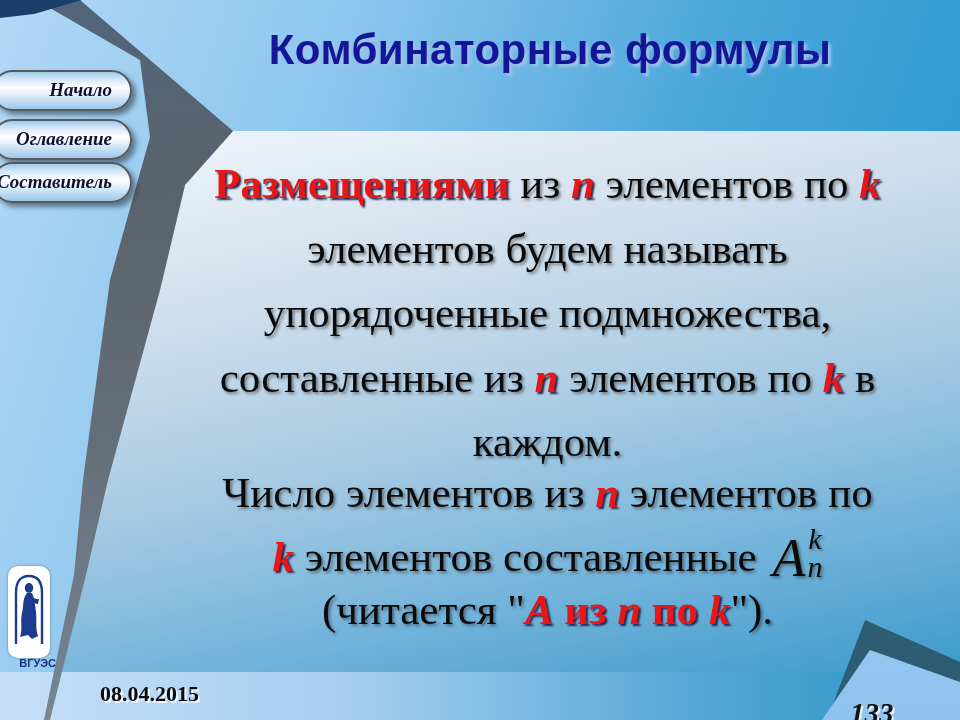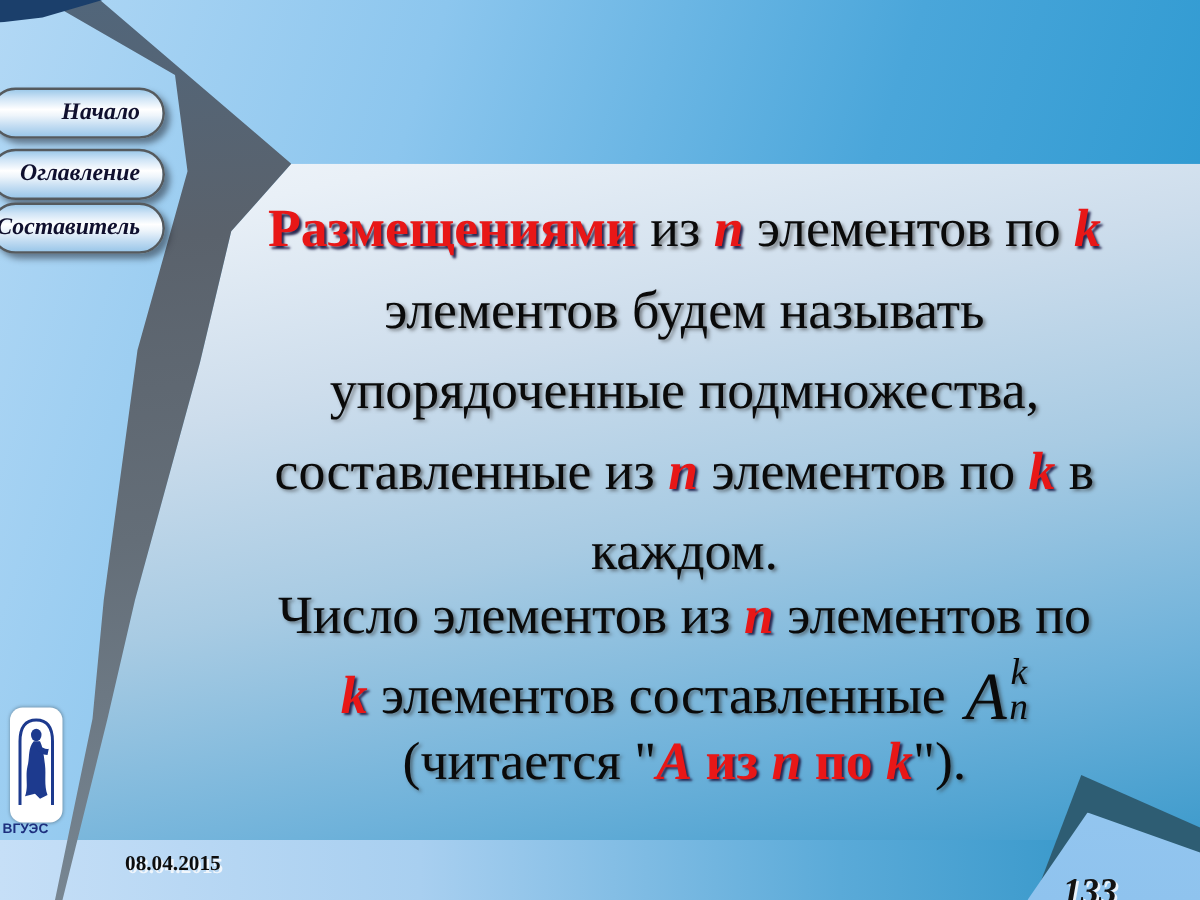--- a/index.html
+++ b/index.html
@@ -45,41 +45,42 @@
   .content .p3{margin-top:-12px}
   .seg-red-bold{color:#e81717;font-weight:bold;text-shadow:2px 2px 2px #26264f;text-align:center;}
   .seg-red-bold-italic{color:#e81717;font-weight:bold;font-style:italic;text-shadow:2px 2px 2px #26264f;}
   .seg-formula{display:inline-flex;align-items:flex-start;margin-left:16px;vertical-align:middle;line-height:1;}
   .f-base{font-size:54px;font-style:italic;line-height:.95;}
   .f-scripts{display:inline-flex;flex-direction:column;margin-left:2px;
     font-size:30px;font-style:italic;line-height:.95;transform:translateY(-8px);}
   
   .logo-box{position:absolute;left:8px;top:566px;width:42px;height:92px;background:#fff;
     border-radius:10px;box-shadow:0 0 3px rgba(0,0,0,.35);}
-  .logo-caption{position:absolute;left:2px;top:657px;width:54px;text-align:left;
+  .logo-caption{position:absolute;left:2px;top:657px;width:54px;text-align:right;
     font-family:"Liberation Sans",sans-serif;font-size:11px;font-weight:bold;color:#1d2f7e;}
   
-  .date{position:absolute;left:100px;top:681px;font-size:17px;font-weight:bold;
+  .date{position:absolute;left:100px;top:681px;font-size:22px;font-weight:bold;
     color:#0d0d0d;text-shadow:2px 2px 0 #f0f6fc;}
   .page-num{position:absolute;left:850px;top:672px;font-size:29px;font-weight:bold;
     font-style:italic;color:#131313;text-shadow:2px 2px 0 #e9f2fb;margin-top:25px;}
 </style>
 </head>
 <body>
 
 <div id="slide">
 
   <div class="bg-base"></div>
   <div class="bottom-strip"></div>
   <div class="paper"></div>
   <div class="fold"></div>
   <div class="corner-navy"></div>
   <div class="tri-dark"></div>
   <div class="tri-light"></div>
 
+  <div class="title">Комбинаторные формулы</div>
 
   <div class="nav-btn b1">Начало</div>
   <div class="nav-btn b2">Оглавление</div>
   <div class="nav-btn b3">Составитель</div>
 
   <div class="content">
     <p class="p1"><span class="seg seg-red-bold">Размещениями</span><span class="seg seg-plain"> из </span><span class="seg seg-red-bold-italic">n</span><span class="seg seg-plain"> элементов по </span><span class="seg seg-red-bold-italic">k</span><br><span class="seg seg-plain">элементов будем называть</span><br><span class="seg seg-plain">упорядоченные подмножества,</span><br><span class="seg seg-plain">составленные из </span><span class="seg seg-red-bold-italic">n</span><span class="seg seg-plain"> элементов по </span><span class="seg seg-red-bold-italic">k</span><span class="seg seg-plain"> в</span><br><span class="seg seg-plain">каждом.</span></p>
     <p class="p2"><span class="seg seg-plain">Число элементов из </span><span class="seg seg-red-bold-italic">n</span><span class="seg seg-plain"> элементов по</span><br><span class="seg seg-red-bold-italic">k</span><span class="seg seg-plain"> элементов составленные</span><span class="seg-formula">
           <span class="f-base">A</span>
           <span class="f-scripts">

